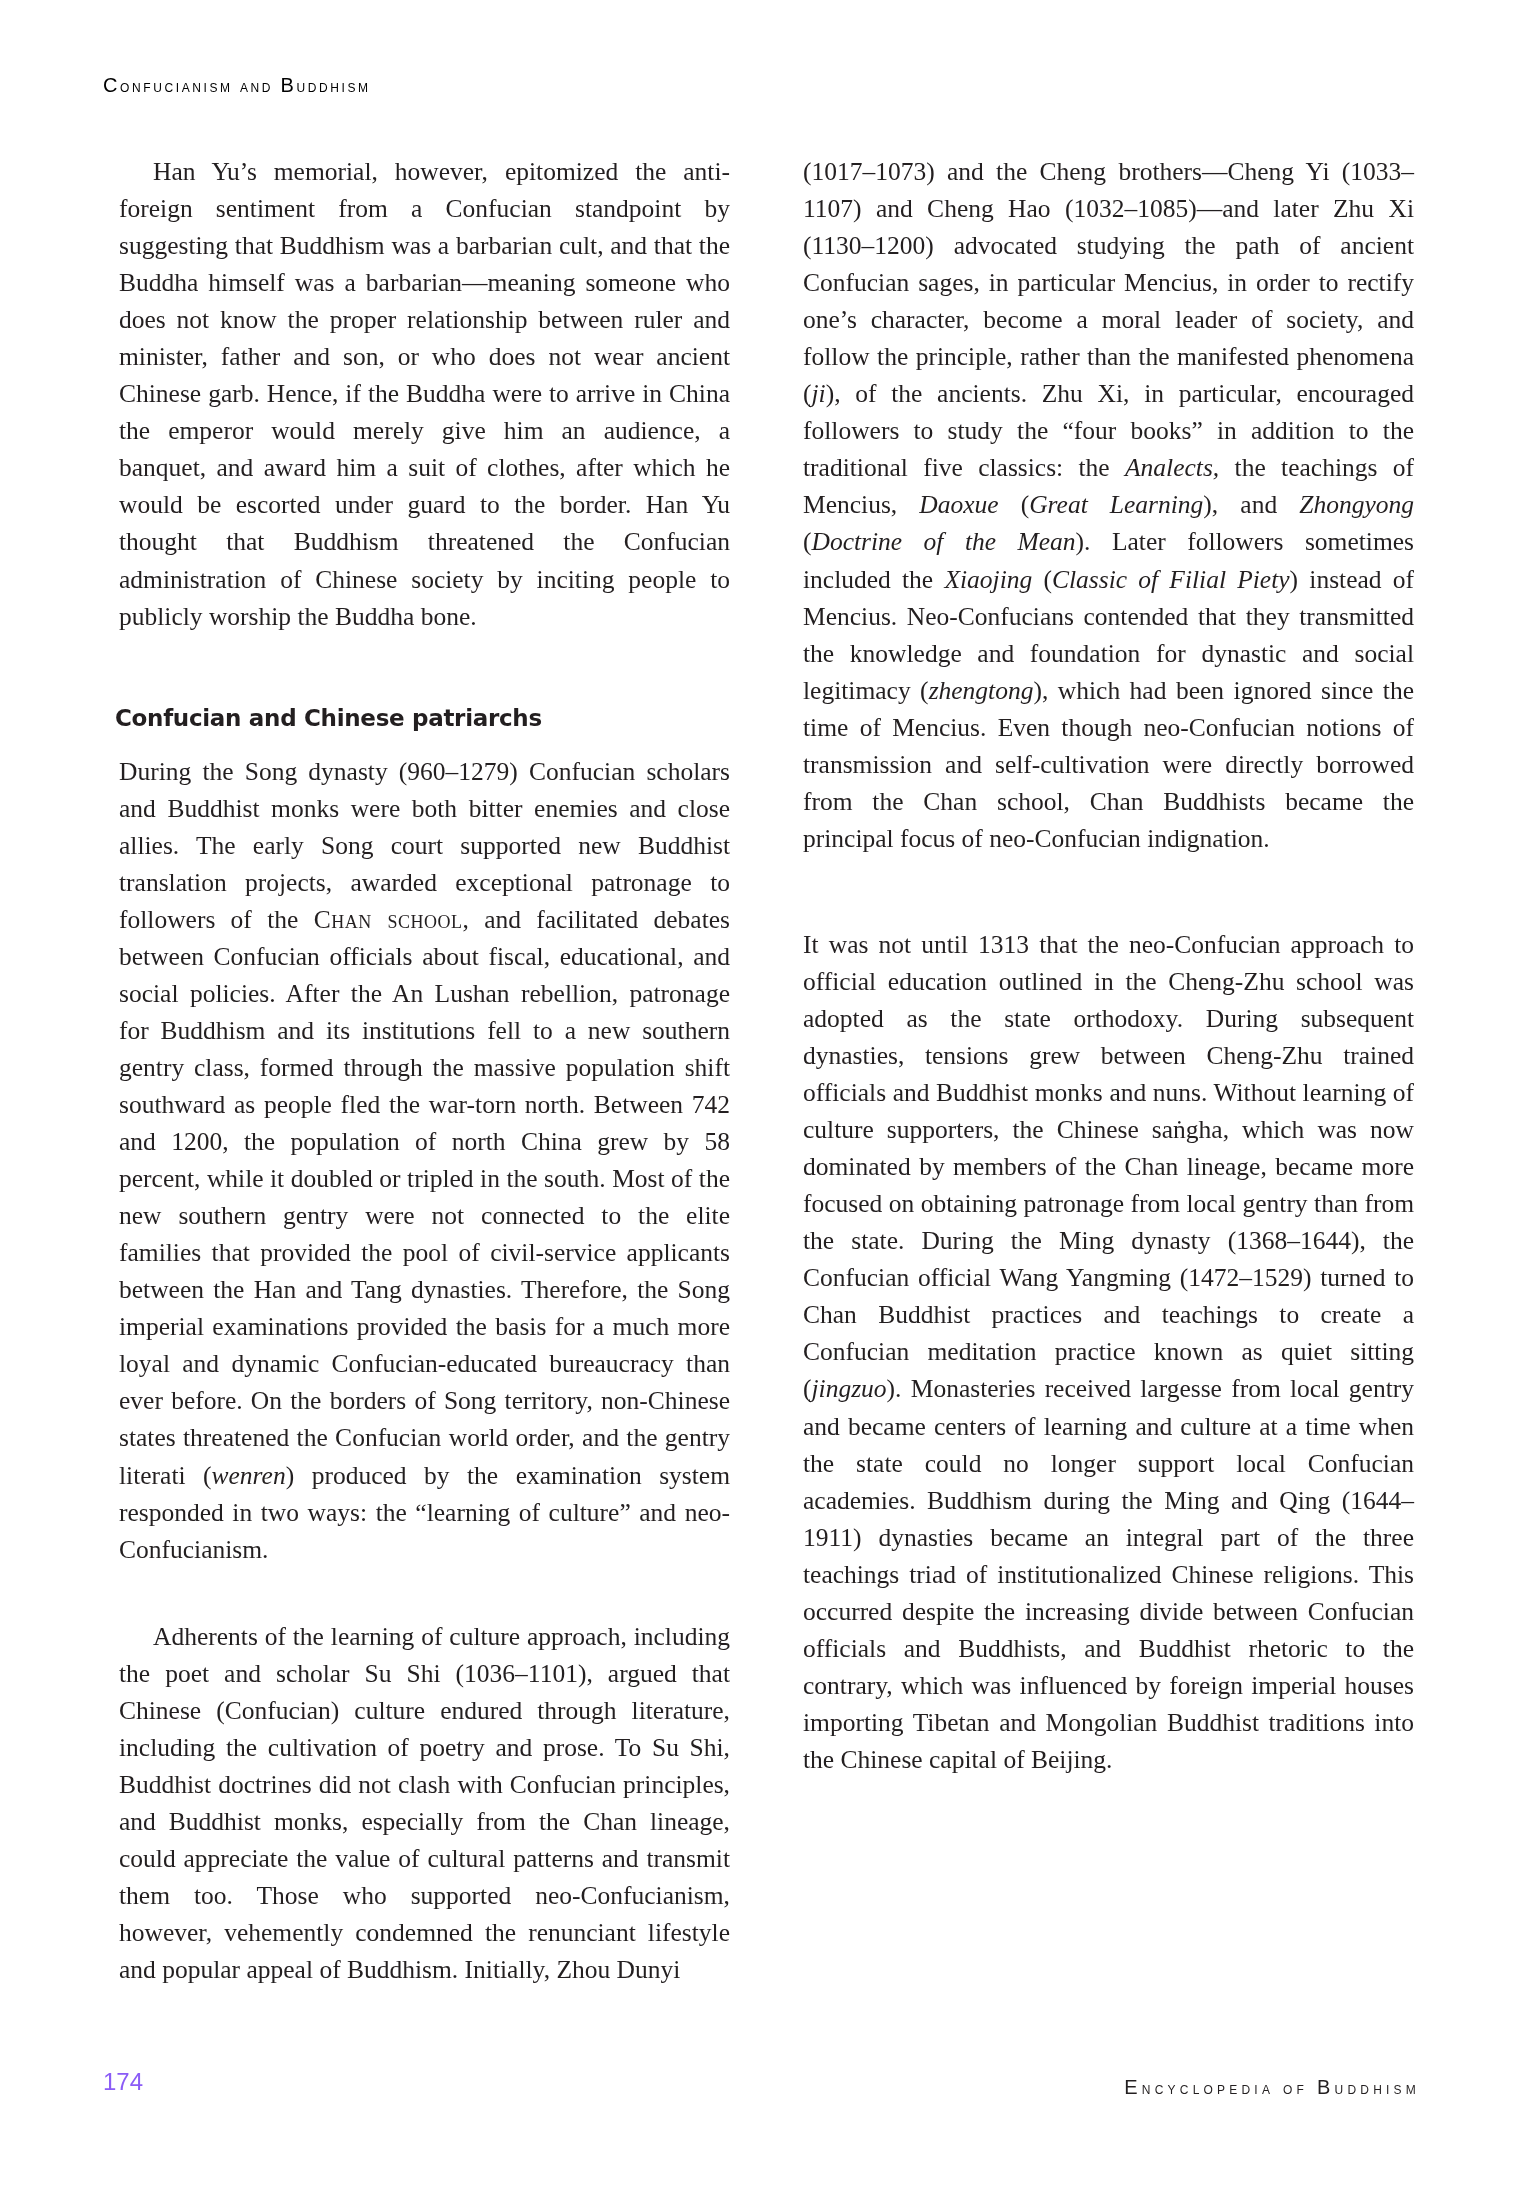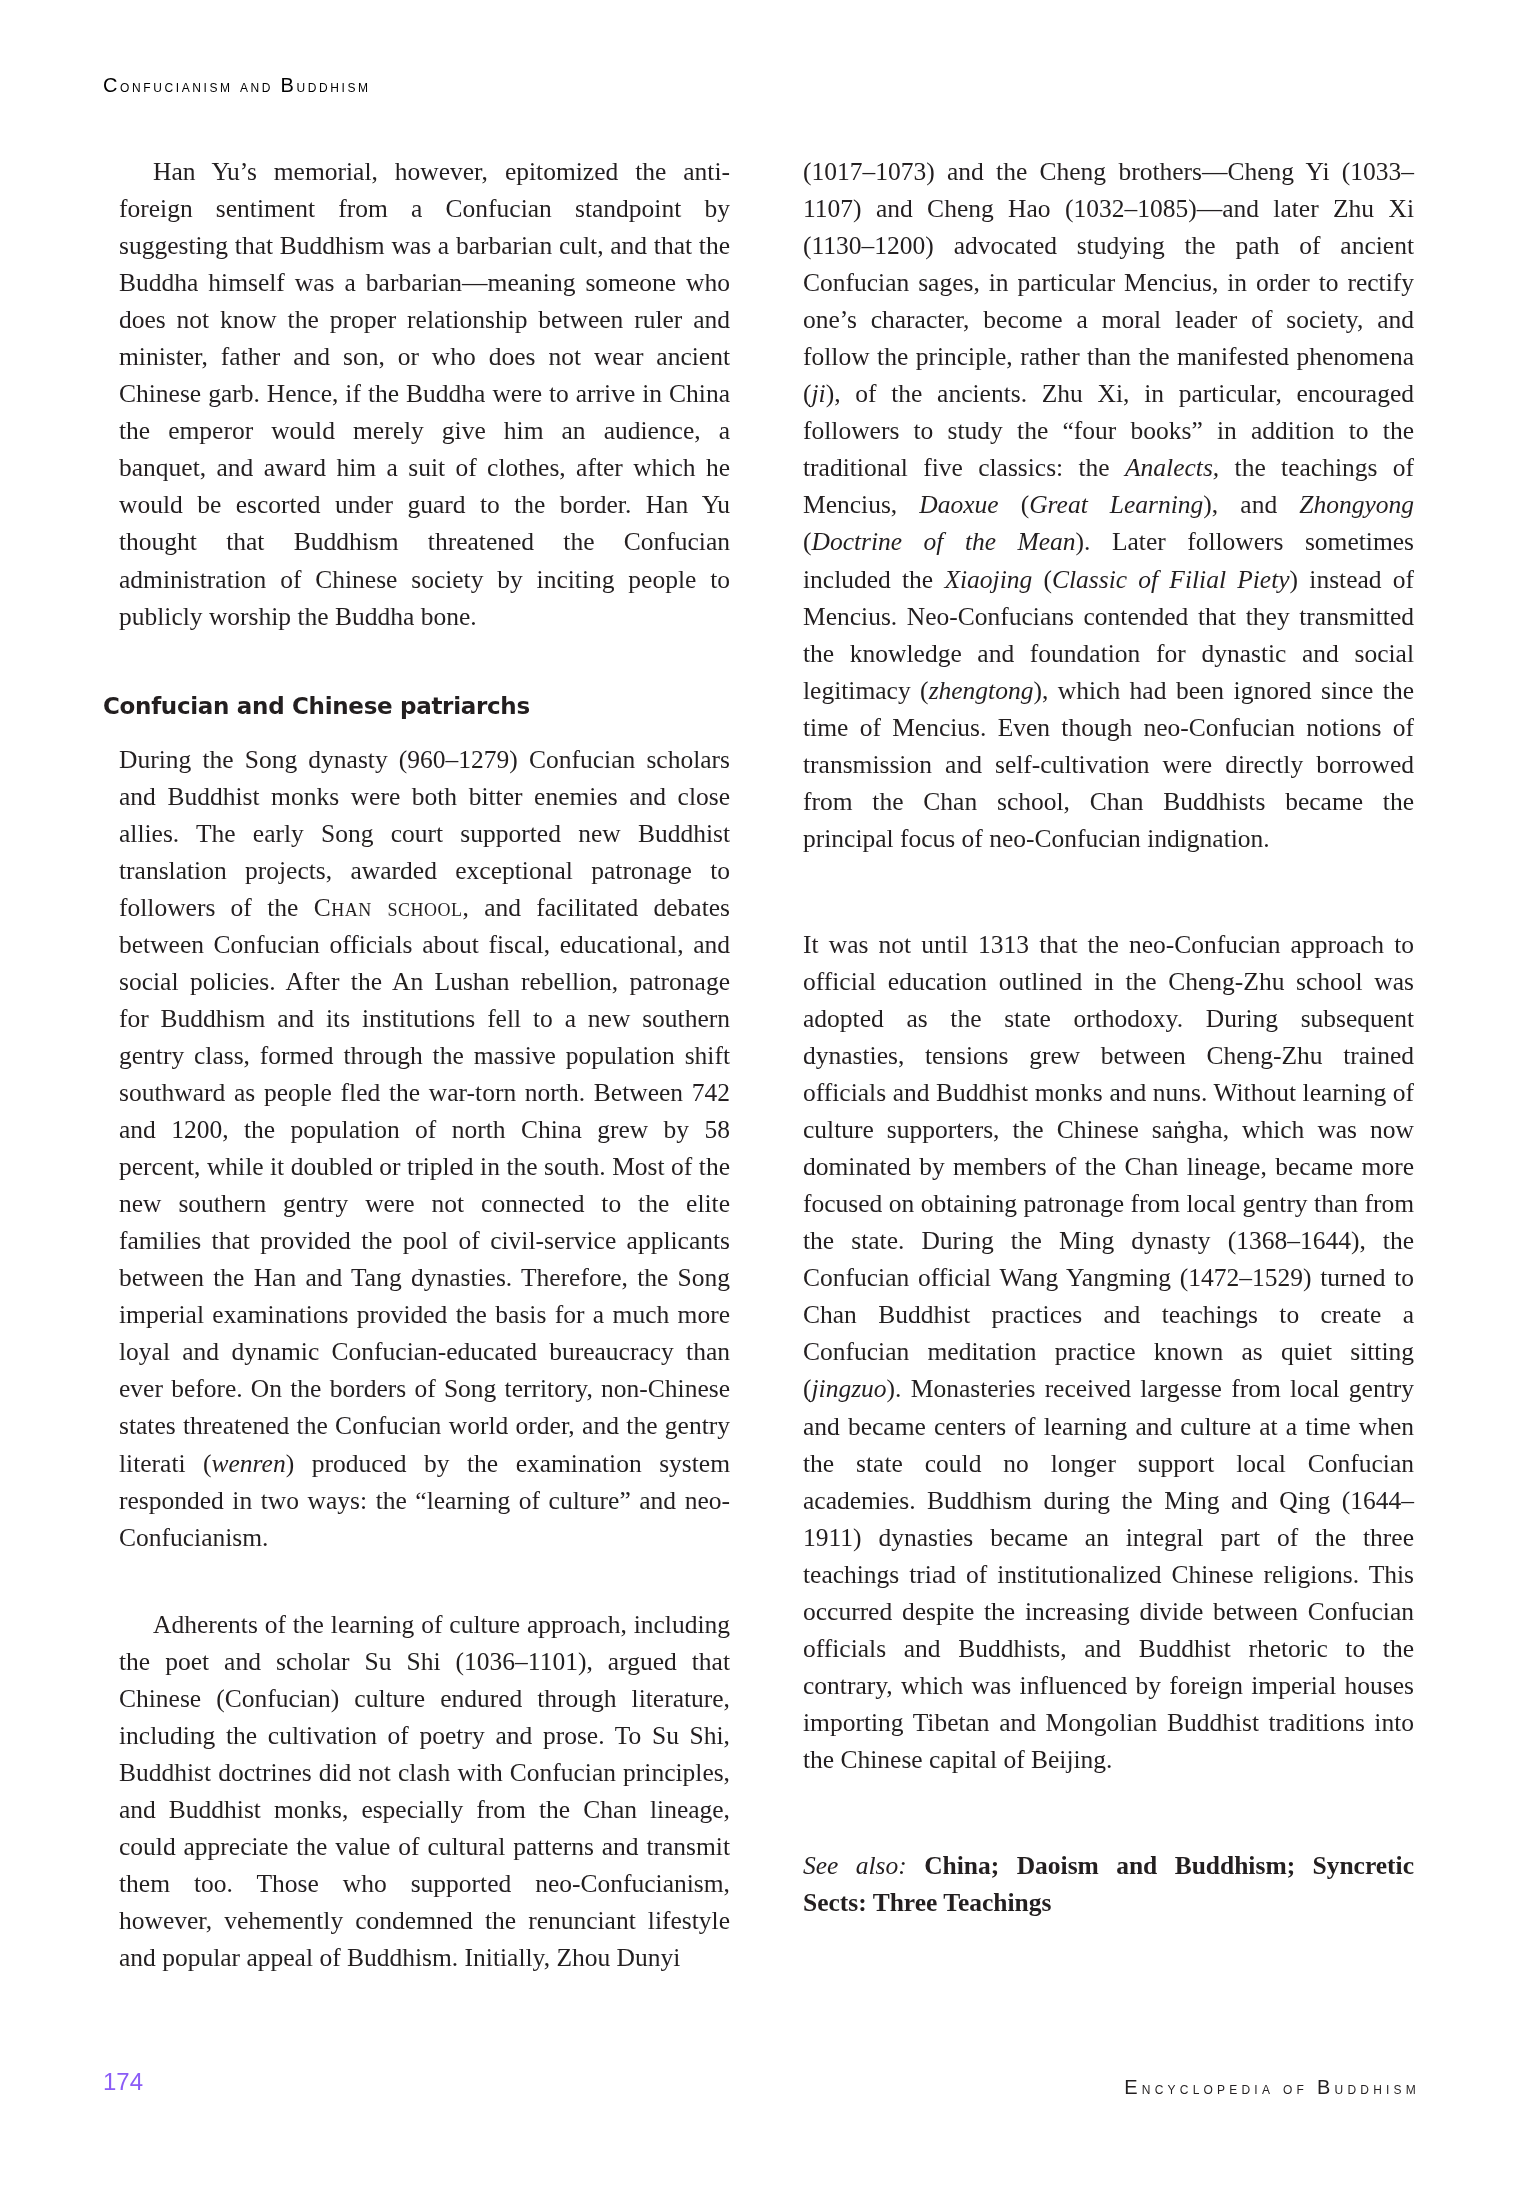--- a/index.html
+++ b/index.html
@@ -17,21 +17,21 @@
     text-align:justify; hyphens:manual;
   }
   .col-left { left:103px; }
   .col-right { left:787px; }
   .col p { margin:16px; }
   .col p.indent { text-indent:34px; }
   .col p.noindent { text-indent:0; }
   .gap { height:37px; }
   .gap-small { height:18px; }
   h3.section-heading {
-    margin:0; font-family:"DejaVu Sans", sans-serif; font-weight:bold;
+    margin:12px; font-family:"DejaVu Sans", sans-serif; font-weight:bold;
     font-size:23px; line-height:37px; letter-spacing:-0.3px; color:#231f20;
   }
   .sc { font-variant:small-caps; letter-spacing:0.5px; }
   em { font-style:italic; }
   .see-also-label { font-style:italic; }
   .see-also-link { font-weight:bold; }
   .folio {
     position:absolute; left:103px; top:2068px;
     font-family:Liberation Sans, sans-serif; font-size:24px; color:#8b5cf6;
   }
@@ -60,21 +60,20 @@
     <p class="noindent"><span>During the Song dynasty (960–1279) Confucian scholars and Buddhist monks were both bitter enemies and close allies. The early Song court supported new Buddhist translation projects, awarded exceptional patronage to followers of the </span><span class="sc">Chan school</span><span>, and facilitated debates between Confucian officials about fiscal, educational, and social policies. After the An Lushan rebellion, patronage for Buddhism and its institutions fell to a new southern gentry class, formed through the massive population shift southward as people fled the war-torn north. Between 742 and 1200, the population of north China grew by 58 percent, while it doubled or tripled in the south. Most of the new southern gentry were not connected to the elite families that provided the pool of civil-service applicants between the Han and Tang dynasties. Therefore, the Song imperial examinations provided the basis for a much more loyal and dynamic Confucian-educated bureaucracy than ever before. On the borders of Song territory, non-Chinese states threatened the Confucian world order, and the gentry literati (</span><em>wenren</em><span>) produced by the examination system responded in two ways: the “learning of culture” and neo-Confucianism.</span></p>
     <div class="gap-small"></div>
     <p class="indent"><span>Adherents of the learning of culture approach, including the poet and scholar Su Shi (1036–1101), argued that Chinese (Confucian) culture endured through literature, including the cultivation of poetry and prose. To Su Shi, Buddhist doctrines did not clash with Confucian principles, and Buddhist monks, especially from the Chan lineage, could appreciate the value of cultural patterns and transmit them too. Those who supported neo-Confucianism, however, vehemently condemned the renunciant lifestyle and popular appeal of Buddhism. Initially, Zhou Dunyi</span></p>
   </div>
 
   <div class="col col-right">
     <p class="noindent"><span>(1017–1073) and the Cheng brothers—Cheng Yi (1033–1107) and Cheng Hao (1032–1085)—and later Zhu Xi (1130–1200) advocated studying the path of ancient Confucian sages, in particular Mencius, in order to rectify one’s character, become a moral leader of society, and follow the principle, rather than the manifested phenomena (</span><em>ji</em><span>), of the ancients. Zhu Xi, in particular, encouraged followers to study the “four books” in addition to the traditional five classics: the </span><em>Analects,</em><span> the teachings of Mencius, </span><em>Daoxue</em><span> (</span><em>Great Learning</em><span>), and </span><em>Zhongyong</em><span> (</span><em>Doctrine of the Mean</em><span>). Later followers sometimes included the </span><em>Xiaojing</em><span> (</span><em>Classic of Filial Piety</em><span>) instead of Mencius. Neo-Confucians contended that they transmitted the knowledge and foundation for dynastic and social legitimacy (</span><em>zhengtong</em><span>), which had been ignored since the time of Mencius. Even though neo-Confucian notions of transmission and self-cultivation were directly borrowed from the Chan school, Chan Buddhists became the principal focus of neo-Confucian indignation.</span></p>
     <div class="gap"></div>
     <p class="noindent"><span>It was not until 1313 that the neo-Confucian approach to official education outlined in the Cheng-Zhu school was adopted as the state orthodoxy. During subsequent dynasties, tensions grew between Cheng-Zhu trained officials and Buddhist monks and nuns. Without learning of culture supporters, the Chinese saṅgha, which was now dominated by members of the Chan lineage, became more focused on obtaining patronage from local gentry than from the state. During the Ming dynasty (1368–1644), the Confucian official Wang Yangming (1472–1529) turned to Chan Buddhist practices and teachings to create a Confucian meditation practice known as quiet sitting (</span><em>jingzuo</em><span>). Monasteries received largesse from local gentry and became centers of learning and culture at a time when the state could no longer support local Confucian academies. Buddhism during the Ming and Qing (1644–1911) dynasties became an integral part of the three teachings triad of institutionalized Chinese religions. This occurred despite the increasing divide between Confucian officials and Buddhists, and Buddhist rhetoric to the contrary, which was influenced by foreign imperial houses importing Tibetan and Mongolian Buddhist traditions into the Chinese capital of Beijing.</span></p>
     <div class="gap"></div>
-    <p class="noindent"><span class="see-also-label">See also:</span> <span class="see-also-link">China</span><span class="see-also-link">; </span><span class="see-also-link">Daoism and Buddhism</span><span class="see-also-link">; </span><span class="see-also-link">Syncretic Sects: Three Teachings</span></p>
   </div>
 
   <div class="folio">174</div>
 
   <div class="footer-title">
     <span class="cap">E</span><span>ncyclopedia</span>
     <span>of</span>
     <span class="cap">B</span><span>uddhism</span>
   </div>
 

